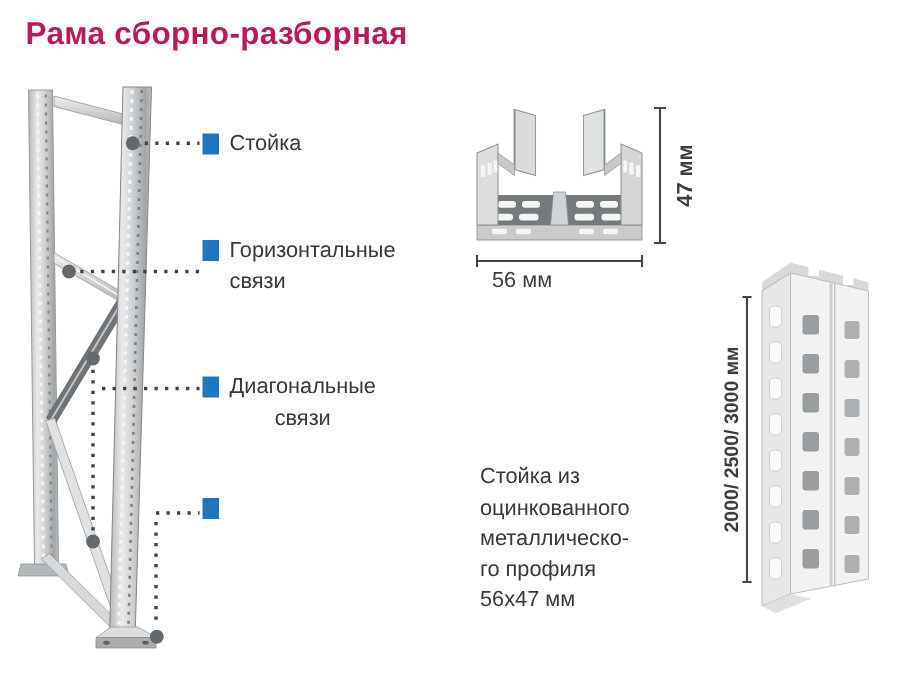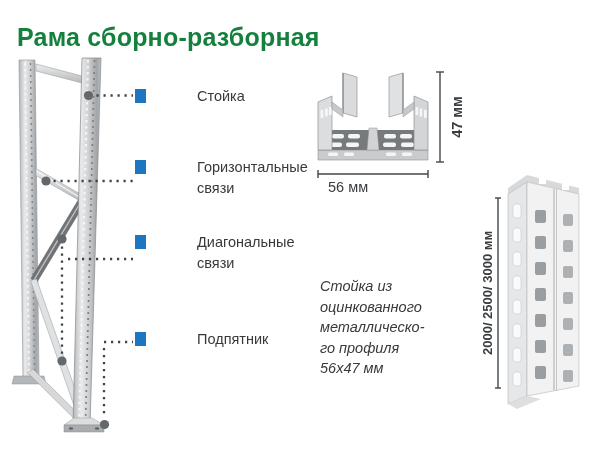--- a/index.html
+++ b/index.html
@@ -1,33 +1,33 @@
 <!DOCTYPE html>
 <html><head>
 <meta charset="utf-8">
 <style>
   html,body{margin:0;padding:0;background:#ffffff;}
   .canvas{
     position:relative;width:603px;height:449px;background:#ffffff;overflow:hidden;
     font-family:"Liberation Sans",sans-serif;color:#333;
   }
   .title{
-    position:absolute;left:17px;top:23px;font-size:25px;font-weight:bold;
-    letter-spacing:.2px;color:#15803d;white-space:nowrap;
-  }
-  .label-row{position:absolute;left:135px;display:flex;align-items:flex-start;gap:44px;}
+    position:absolute;left:17px;top:11px;font-size:21px;font-weight:bold;
+    letter-spacing:.2px;color:#be185d;white-space:nowrap;
+  }
+  .label-row{position:absolute;left:135px;display:flex;align-items:flex-start;}
   .legend-square{
     flex:0 0 auto;width:11px;height:14.5px;margin-top:2.5px;margin-right:7px;
   }
   .label-text{
     font-size:14.5px;line-height:20.5px;color:#38393b;white-space:pre-line;
   }
   .desc{
-    position:absolute;left:320px;top:276px;font-size:14.5px;line-height:20.5px;
-    color:#38393b;white-space:pre-line;font-style:italic;
+    position:absolute;left:320px;top:308px;font-size:14.5px;line-height:20.5px;
+    color:#38393b;white-space:pre-line;
   }
   .dim-label{font-size:14.5px;color:#3a3e41;}
   .dim-56{position:absolute;left:328px;top:179px;width:90px;text-align:left;}
   .dim-47{
     position:absolute;left:407px;top:109px;width:100px;height:16px;text-align:center;
     transform:rotate(-90deg);font-weight:600;
   }
   .dim-heights{
     position:absolute;left:418px;top:285px;width:140px;height:16px;text-align:center;
     transform:rotate(-90deg);font-weight:bold;font-size:13px;color:#3a3e41;
@@ -213,28 +213,27 @@
 
   <div class="label-row" style="top:86px;">
     <span class="legend-square" style="background:#1f76c0"></span>
     <span class="label-text">Стойка</span>
   </div>
   <div class="label-row" style="top:157px;">
     <span class="legend-square" style="background:#1f76c0"></span>
     <span class="label-text">Горизонтальные
 связи</span>
   </div>
-  <div class="label-row" style="top:232px;">
+  <div class="label-row" style="top:248px;text-align:center;">
     <span class="legend-square" style="background:#1f76c0"></span>
     <span class="label-text">Диагональные
 связи</span>
   </div>
   <div class="label-row" style="top:329px;">
     <span class="legend-square" style="background:#1f76c0"></span>
-    <span class="label-text">Подпятник</span>
   </div>
 
   <div class="dim-label dim-56">56 мм</div>
   <div class="dim-label dim-47">47 мм</div>
   <div class="dim-heights">2000/ 2500/ 3000 мм</div>
 
   <div class="desc">Стойка из
 оцинкованного
 металлическо-
 го профиля

